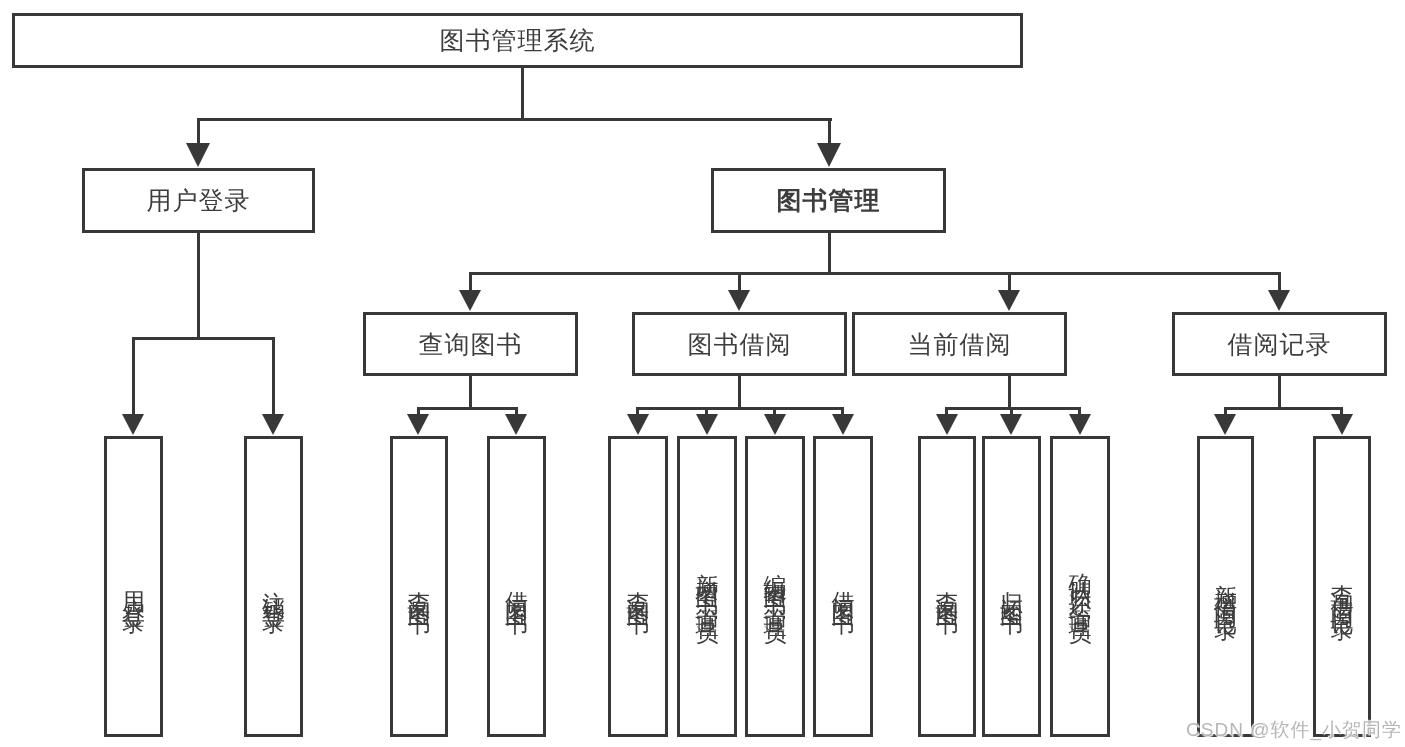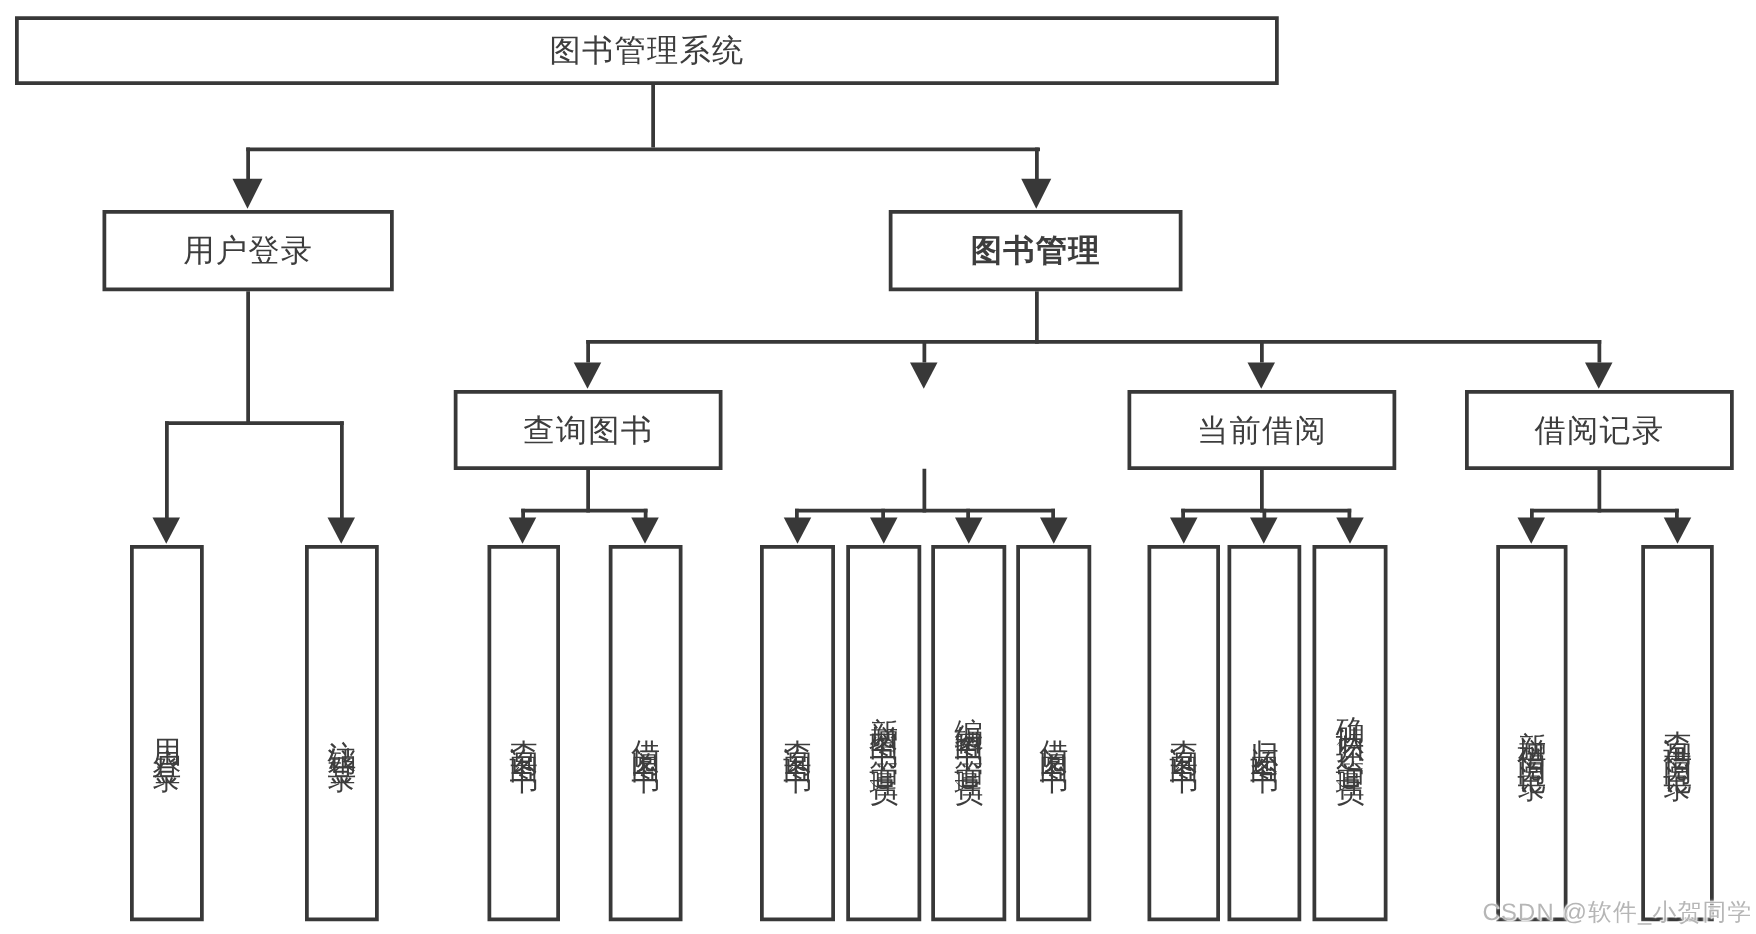--- a/index.html
+++ b/index.html
@@ -75,21 +75,24 @@
   <div class="line" style="left:738px;top:272px;width:3px;height:18px;"></div>
   <div class="arr" style="left:728px;top:290px;"></div>
   <div class="line" style="left:1008px;top:272px;width:3px;height:18px;"></div>
   <div class="arr" style="left:998px;top:290px;"></div>
   <div class="line" style="left:1278px;top:272px;width:3px;height:18px;"></div>
   <div class="arr" style="left:1268px;top:290px;"></div>
 
   <div class="node h-label" style="left:363px;top:312px;width:215px;height:64px;">
     <span>查询图书</span>
   </div>
-  <div class="node h-label" style="left:902px;top:312px;width:215px;height:64px;">
+  <div class="node h-label" style="left:632px;top:312px;width:215px;height:64px;">
+    <span>图书借阅</span>
+  </div>
+  <div class="node h-label" style="left:852px;top:312px;width:215px;height:64px;">
     <span>当前借阅</span>
   </div>
   <div class="node h-label" style="left:1172px;top:312px;width:215px;height:64px;">
     <span>借阅记录</span>
   </div>
 
   <div class="line" style="left:469px;top:375px;width:3px;height:35px;"></div>
   <div class="line" style="left:417px;top:407px;width:101px;height:3px;"></div>
   <div class="line" style="left:417px;top:407px;width:3px;height:10px;"></div>
   <div class="arr" style="left:407px;top:414px;"></div>

